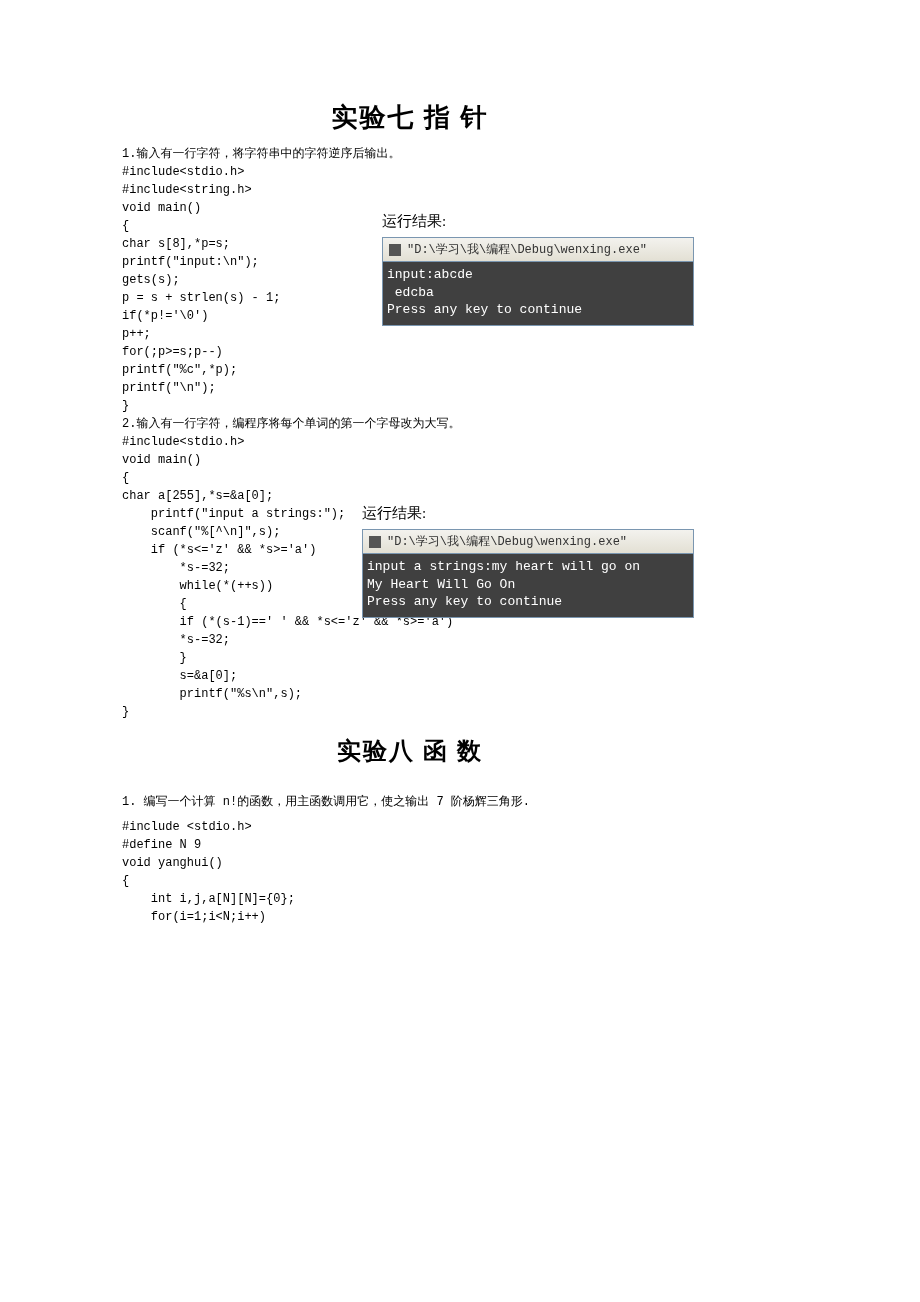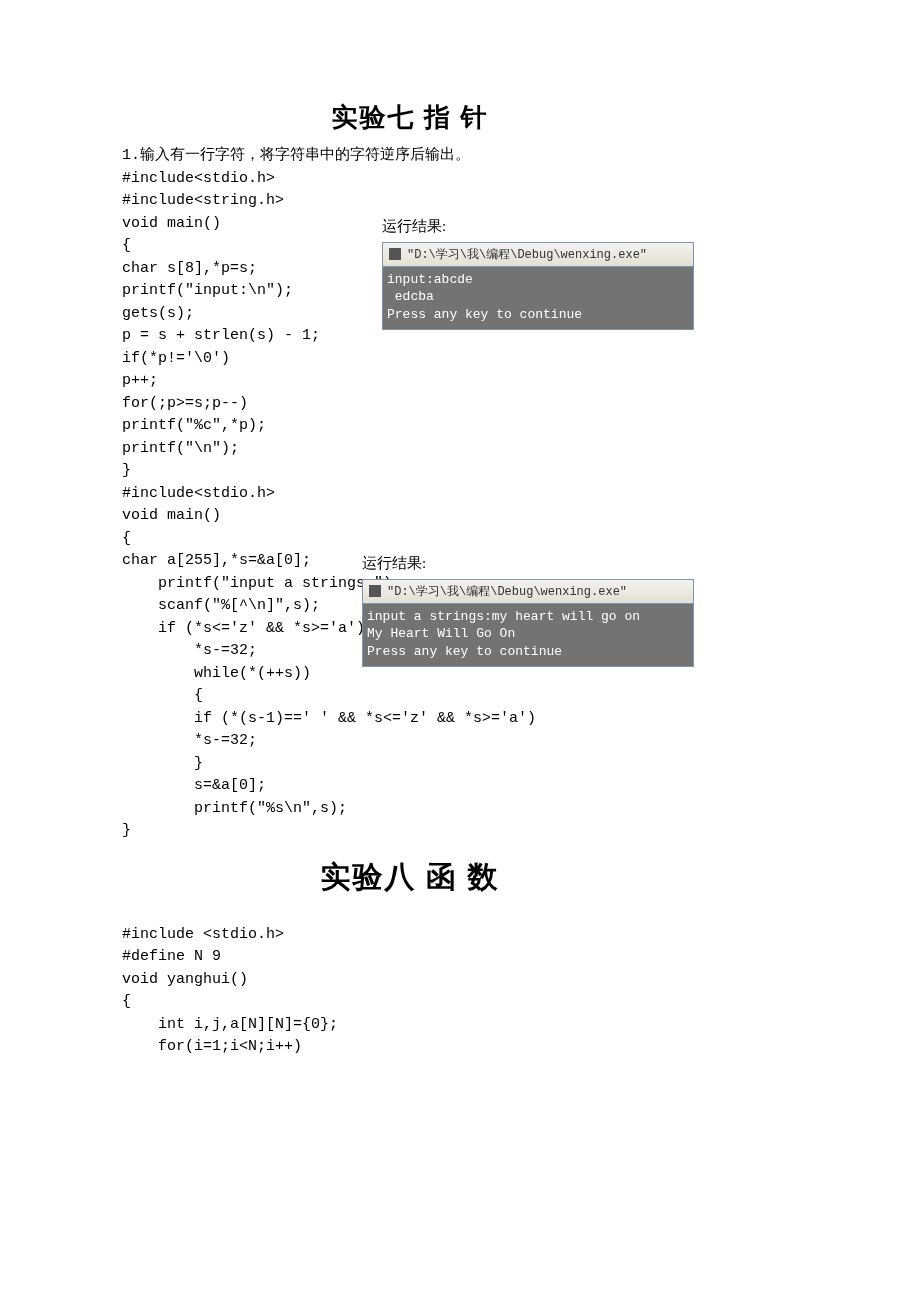--- a/index.html
+++ b/index.html
@@ -17,28 +17,28 @@
   }
   .title {
     text-align: center;
     font-size: 26px;
     font-weight: bold;
     margin-bottom: 10px;
     letter-spacing: 2px;
   }
   .title2 {
     text-align: center;
-    font-size: 30px;
+    font-size: 24px;
     font-weight: bold;
     margin-top: 14px;
     margin-bottom: 26px;
     letter-spacing: 2px;
   }
   .body-text {
-    font-size: 15px;
+    font-size: 12px;
     line-height: 1.5;
     white-space: pre;
     font-family: "SimSun", "宋体", "Courier New", monospace;
   }
   .rel-block {
     position: relative;
   }
   .console-anchor {
     position: absolute;
     top: 0;
@@ -66,21 +66,21 @@
     display: flex;
     align-items: center;
     gap: 6px;
   }
   .console-title .icon {
     width: 12px;
     height: 12px;
     background: #555;
   }
   .console-body {
-    background: #737373;
+    background: #404040;
     color: #fff;
     padding: 4px 4px 6px 4px;
     font-size: 13px;
     line-height: 1.35;
     white-space: pre;
   }
   .console-anchor.pos1 { top: -6px; left: 260px; }
   .console-anchor.pos2 { top: -6px; left: 260px; }
 </style>
 </head>
@@ -115,20 +115,21 @@
           <span class="icon"></span>
           <span>"D:\学习\我\编程\Debug\wenxing.exe"</span>
         </div>
         <div class="console-body">input:abcde
  edcba
 Press any key to continue</div>
       </div>
     </div>
   </div>
 
+  <div class="body-text">2.输入有一行字符，编程序将每个单词的第一个字母改为大写。</div>
 
   <div class="rel-block">
     <div class="body-text">#include&lt;stdio.h&gt;
 void main()
 {
 char a[255],*s=&amp;a[0];
     printf("input a strings:");
     scanf("%[^\n]",s);
     if (*s&lt;='z' &amp;&amp; *s&gt;='a')
         *s-=32;
@@ -150,20 +151,21 @@
         </div>
         <div class="console-body">input a strings:my heart will go on
 My Heart Will Go On
 Press any key to continue</div>
       </div>
     </div>
   </div>
 
   <div class="title2">实验八  函  数</div>
 
+  <div class="body-text">1. 编写一个计算 n!的函数，用主函数调用它，使之输出 7 阶杨辉三角形.</div>
   <div class="body-text" style="margin-top:7px;">#include &lt;stdio.h&gt;
 #define N 9
 void yanghui()
 {
     int i,j,a[N][N]={0};
     for(i=1;i&lt;N;i++)</div>
 
 </div>
 
 </body></html>

